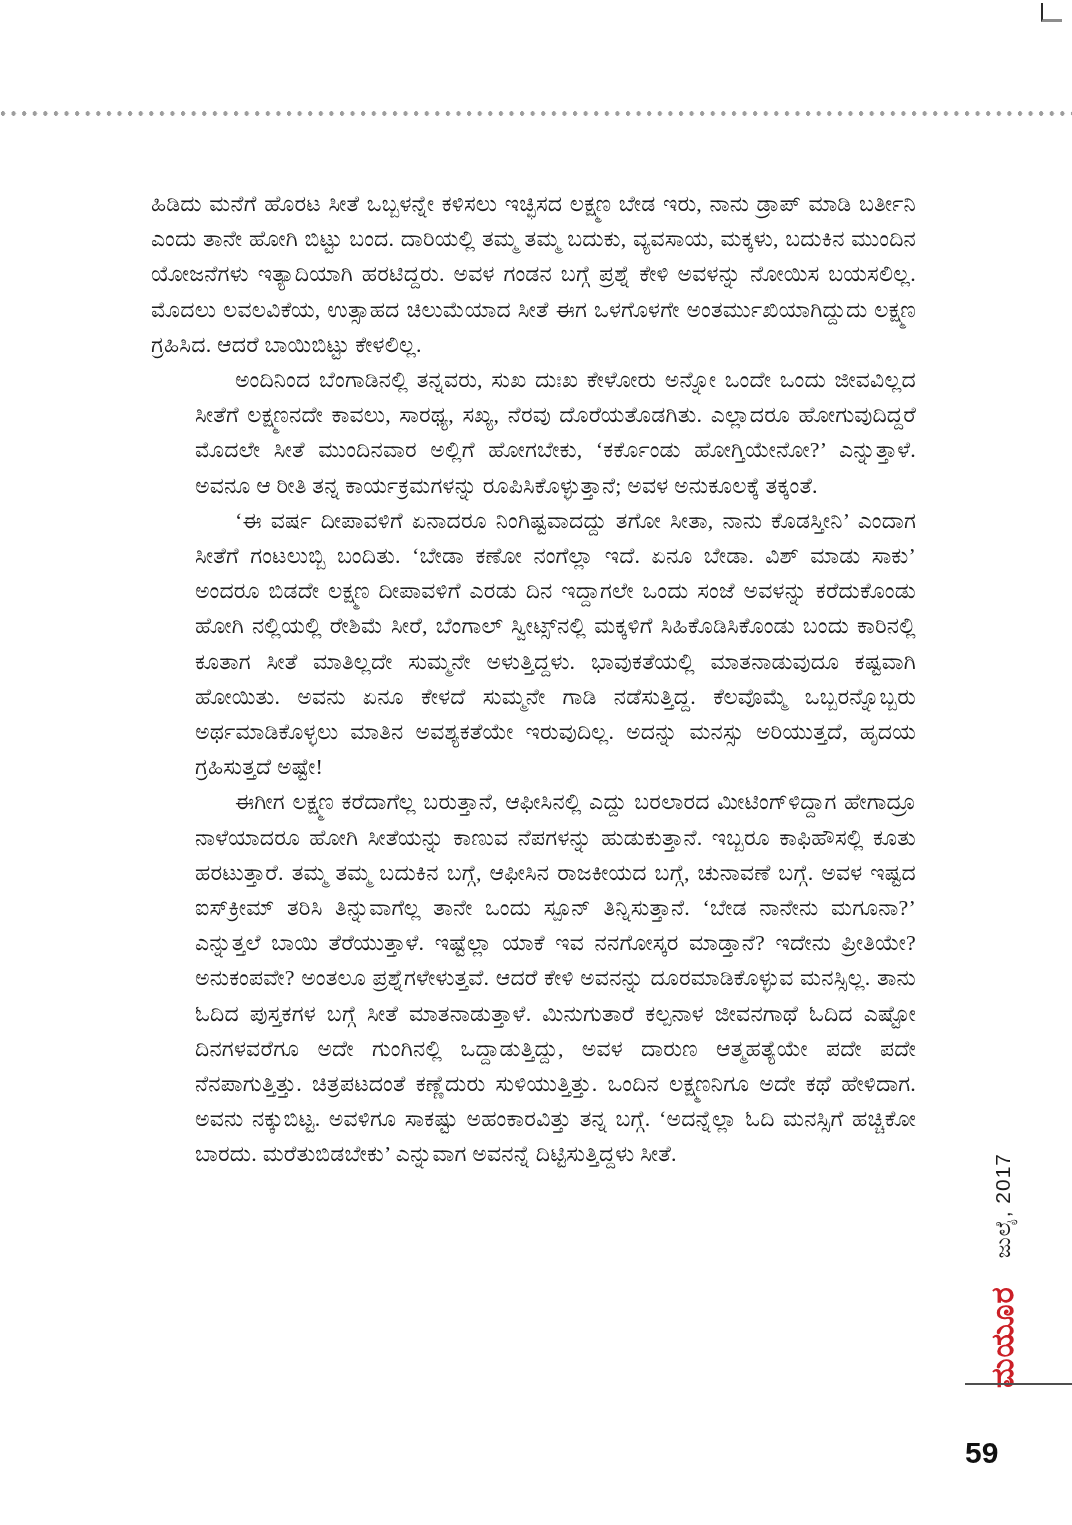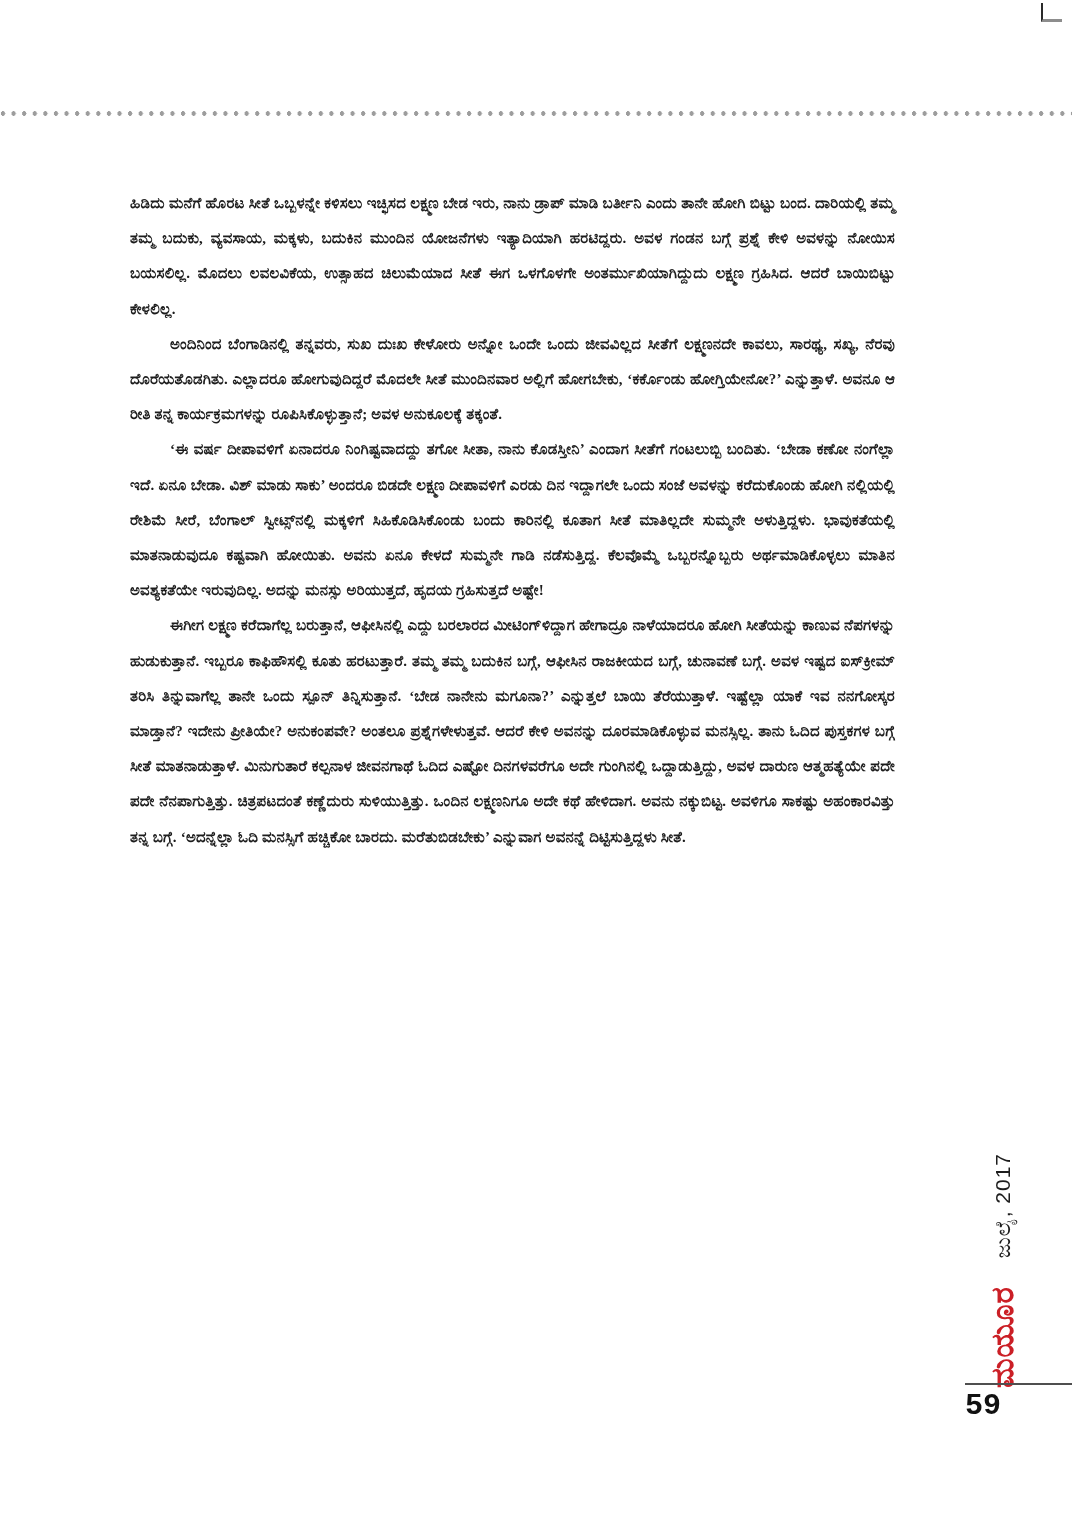--- a/index.html
+++ b/index.html
@@ -34,36 +34,37 @@
     width: 1072px;
     height: 7px;
     background-image: radial-gradient(circle at 3px 3.5px, #9d9d9d 2.1px, rgba(0,0,0,0) 2.5px);
     background-size: 10.6px 7px;
     background-repeat: repeat-x;
   }
 
   
   .story {
     position: absolute;
-    left: 130px;
+    left: 151px;
     top: 186px;
     width: 765px;
     color: #1c1c1c;
-    font-size: 15px;
+    font-size: 22px;
     line-height: 35.2px;
     text-align: justify;
-    font-weight: 700;
+    font-weight: 400;
     letter-spacing: 0.2px;
   }
   .story p {
     margin: 0;
     padding: 0;
   }
   .story p.indented {
     text-indent: 40px;
+    margin-left: 44px;
   }
 
   
   .spine-wrap {
     position: absolute;
     left: 860px;
     top: 1222px;
     width: 286px;
     height: 46px;
     transform: rotate(-90deg);
@@ -93,25 +94,25 @@
     position: absolute;
     left: 965px;
     top: 1383px;
     width: 107px;
     height: 2px;
     background: #4f4f4f;
   }
   .page-number {
     position: absolute;
     left: 965px;
-    top: 1389px;
+    top: 1436px;
     color: #111111;
     font-size: 30px;
     font-weight: bold;
-    font-family: Liberation Mono, monospace;
+    font-family: Liberation Sans, sans-serif;
   }
 </style>
 </head>
 <body>
 
 <div class="crop-mark"></div>
 
 <div class="dotted-rule"></div>
 
 <div class="story">

